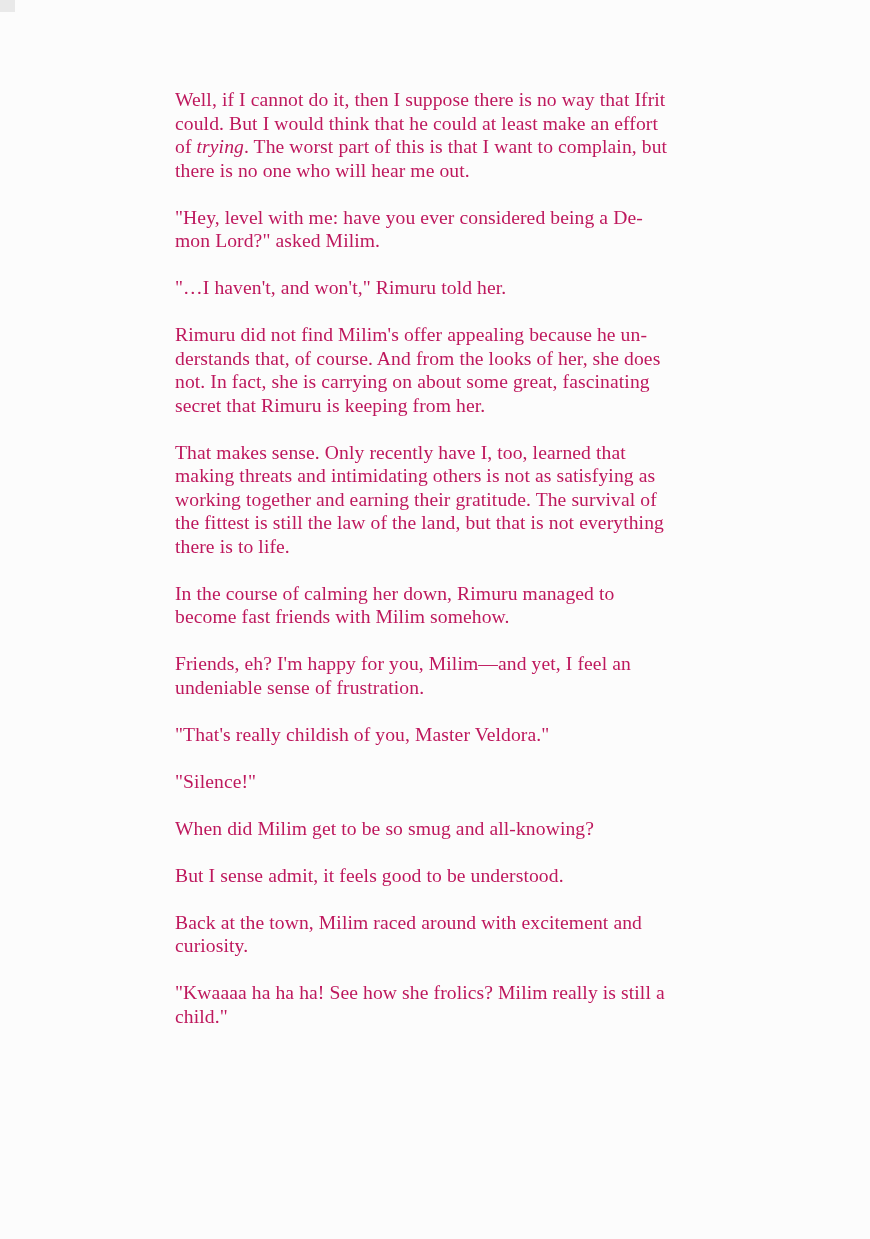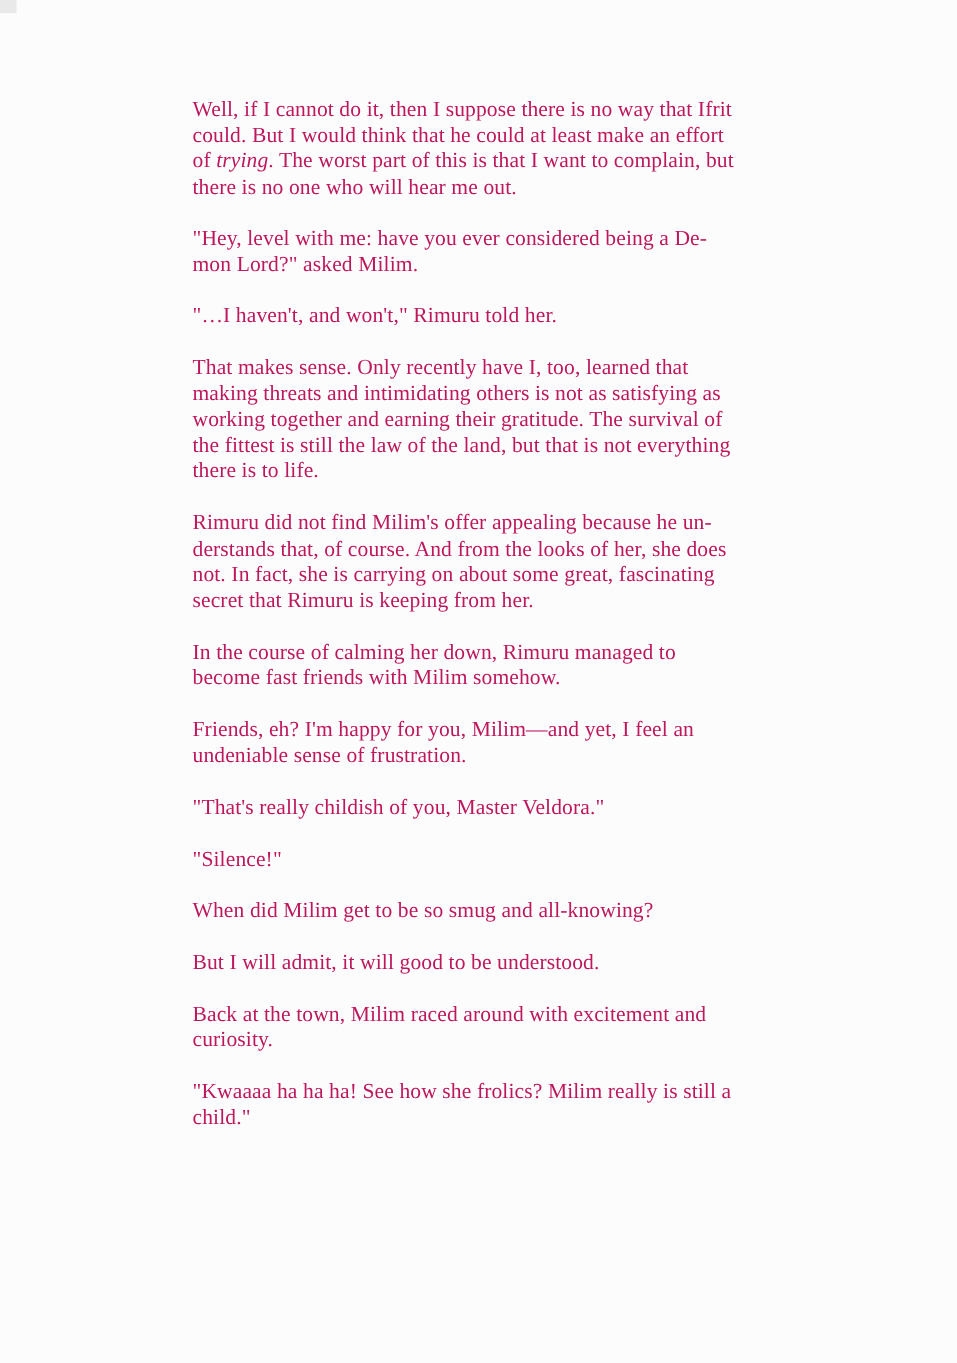--- a/index.html
+++ b/index.html
@@ -47,24 +47,24 @@
 </style>
 </head>
 <body>
 
 <div class="book-page" style="background: rgb(252, 252, 252);">
   <div class="corner-artifact" style="background: rgb(233, 233, 233);"></div>
   <div class="text-column" style="color: #be185d;">
       <p>Well, if I cannot do it, then I suppose there is no way that Ifrit<br>could. But I would think that he could at least make an effort<br>of <em>trying</em>. The worst part of this is that I want to complain, but<br>there is no one who will hear me out.</p>
       <p>"Hey, level with me: have you ever considered being a De-<br>mon Lord?" asked Milim.</p>
       <p>"…I haven't, and won't," Rimuru told her.</p>
+      <p>Rimuru did not find Milim's offer appealing because he un-<br>derstands that, of course. And from the looks of her, she does<br>not. In fact, she is carrying on about some great, fascinating<br>secret that Rimuru is keeping from her.</p>
       <p>That makes sense. Only recently have I, too, learned that<br>making threats and intimidating others is not as satisfying as<br>working together and earning their gratitude. The survival of<br>the fittest is still the law of the land, but that is not everything<br>there is to life.</p>
-      <p>Rimuru did not find Milim's offer appealing because he un-<br>derstands that, of course. And from the looks of her, she does<br>not. In fact, she is carrying on about some great, fascinating<br>secret that Rimuru is keeping from her.</p>
       <p>In the course of calming her down, Rimuru managed to<br>become fast friends with Milim somehow.</p>
       <p>Friends, eh? I'm happy for you, Milim—and yet, I feel an<br>undeniable sense of frustration.</p>
       <p>"That's really childish of you, Master Veldora."</p>
       <p>"Silence!"</p>
       <p>When did Milim get to be so smug and all-knowing?</p>
-      <p>But I will admit, it will good to be understood.</p>
+      <p>But I sense admit, it feels good to be understood.</p>
       <p>Back at the town, Milim raced around with excitement and<br>curiosity.</p>
       <p>"Kwaaaa ha ha ha! See how she frolics? Milim really is still a<br>child."</p>
     </div>
 </div>
 
 </body></html>

